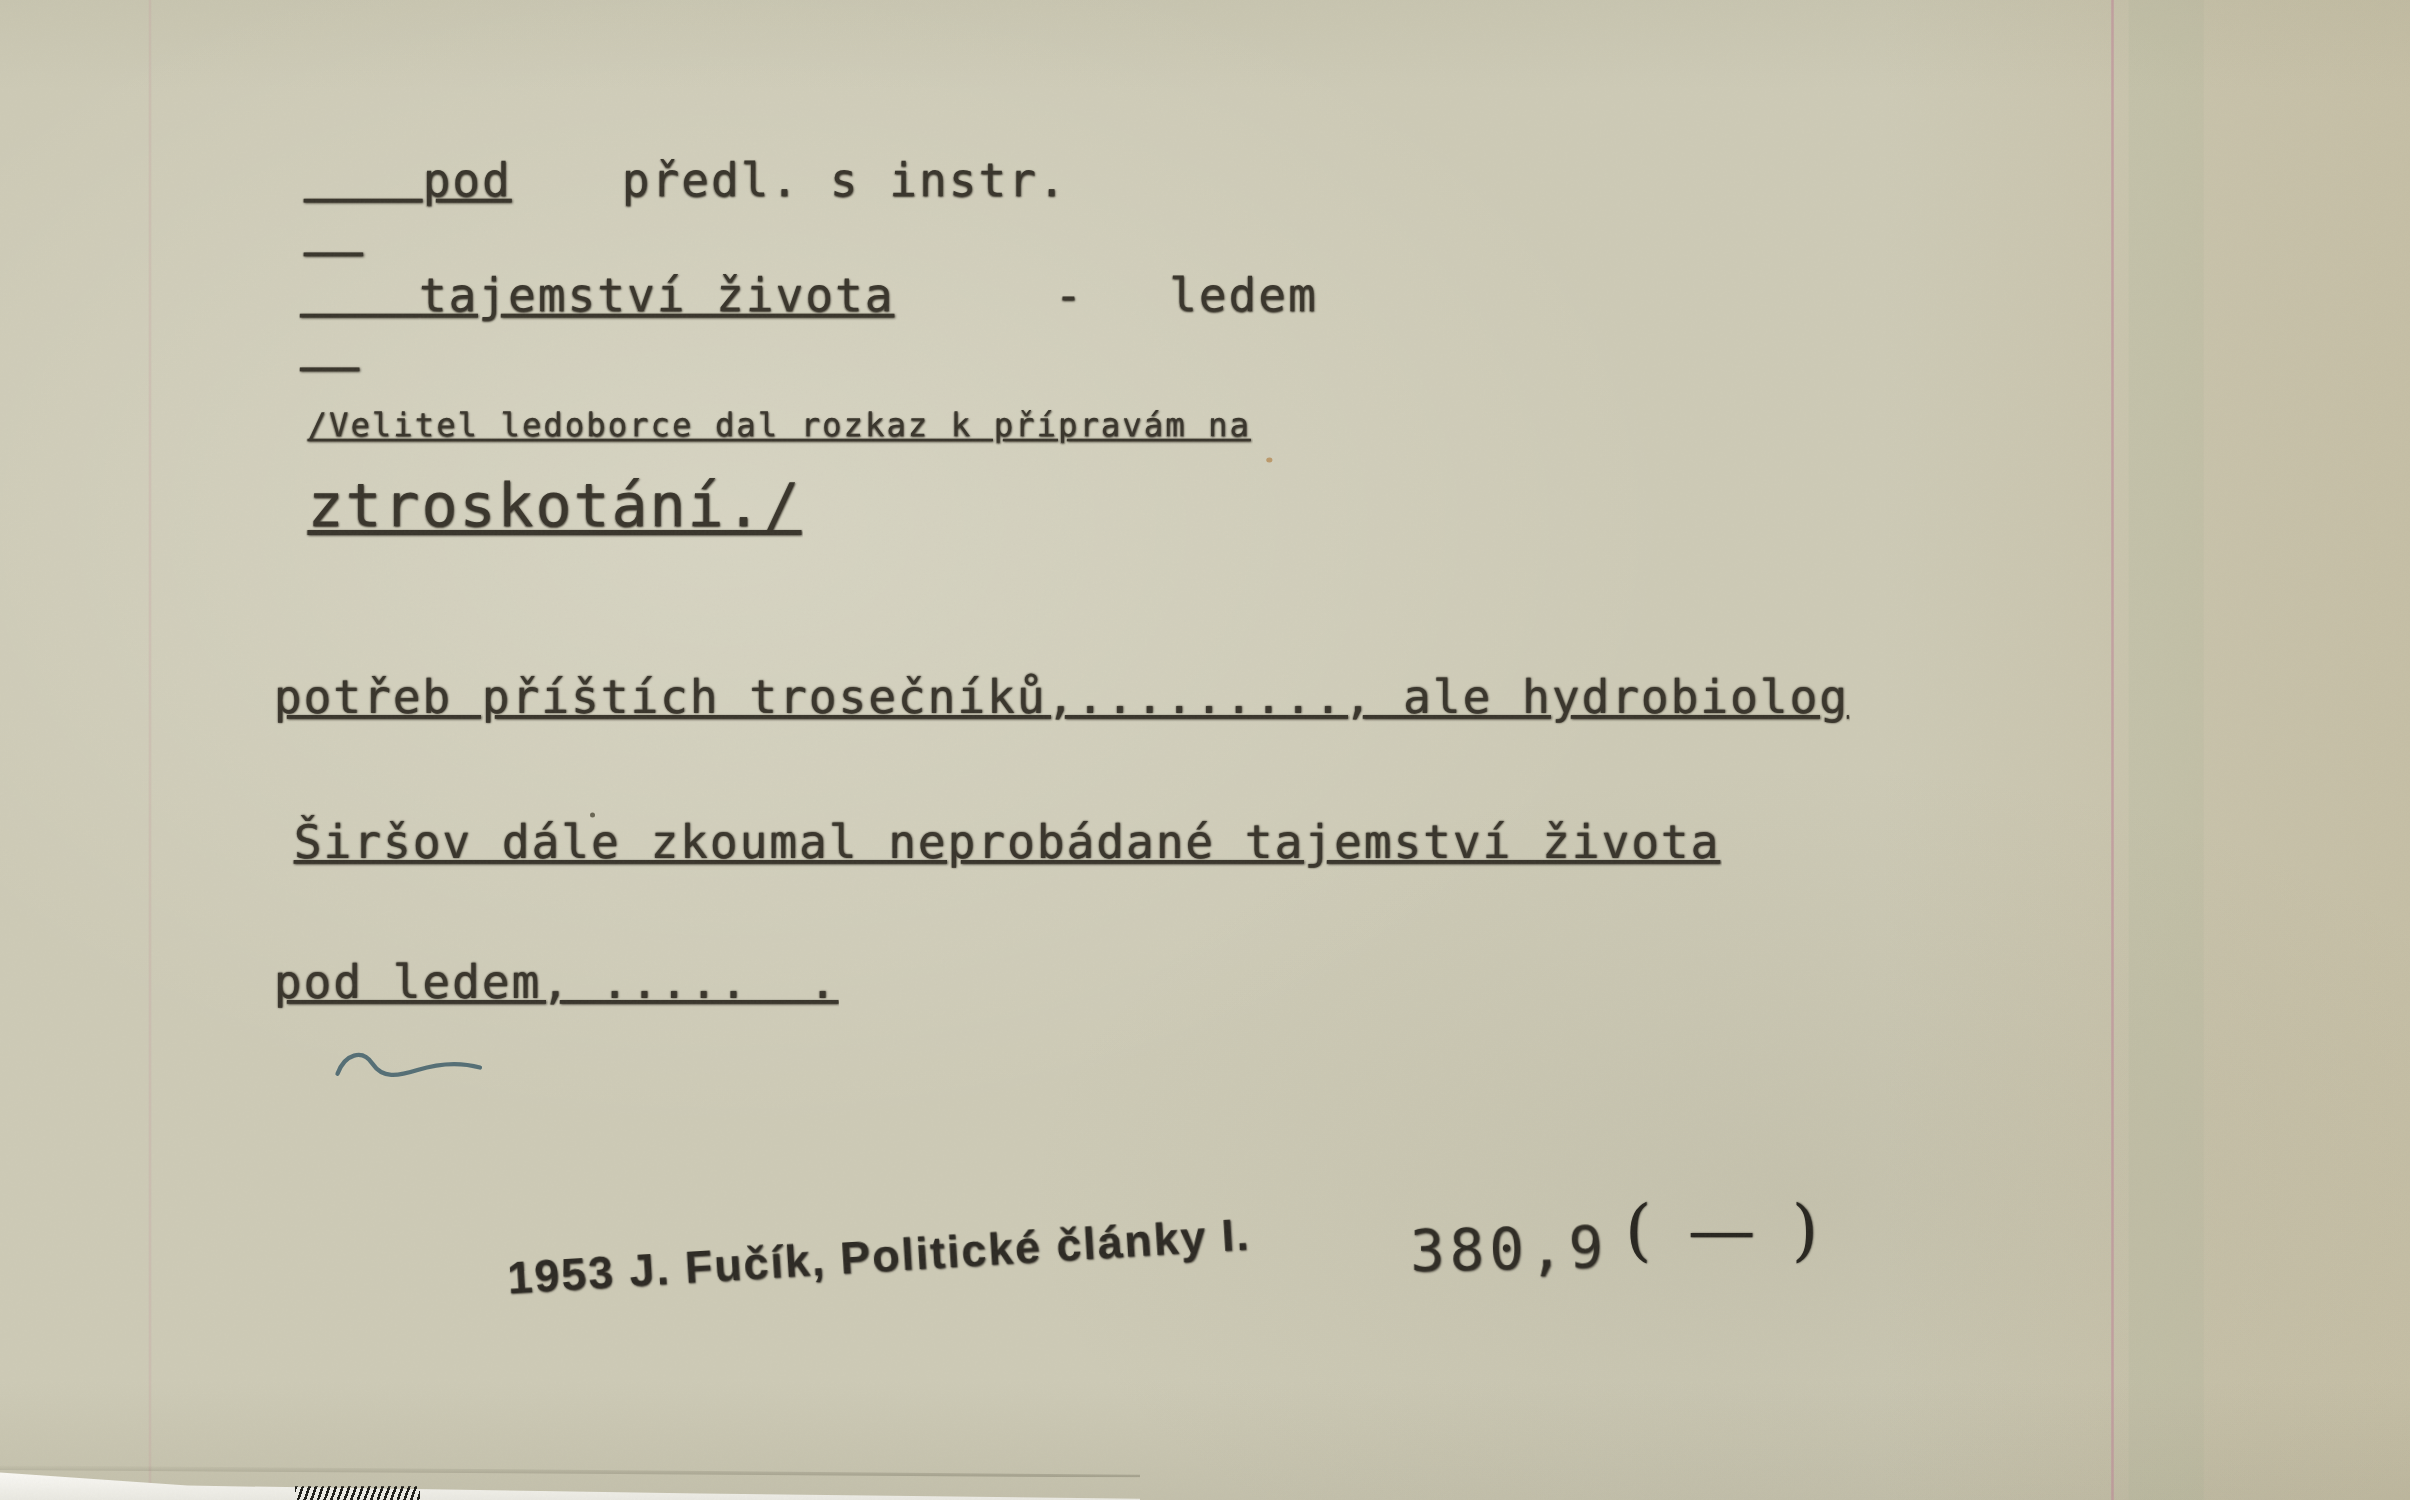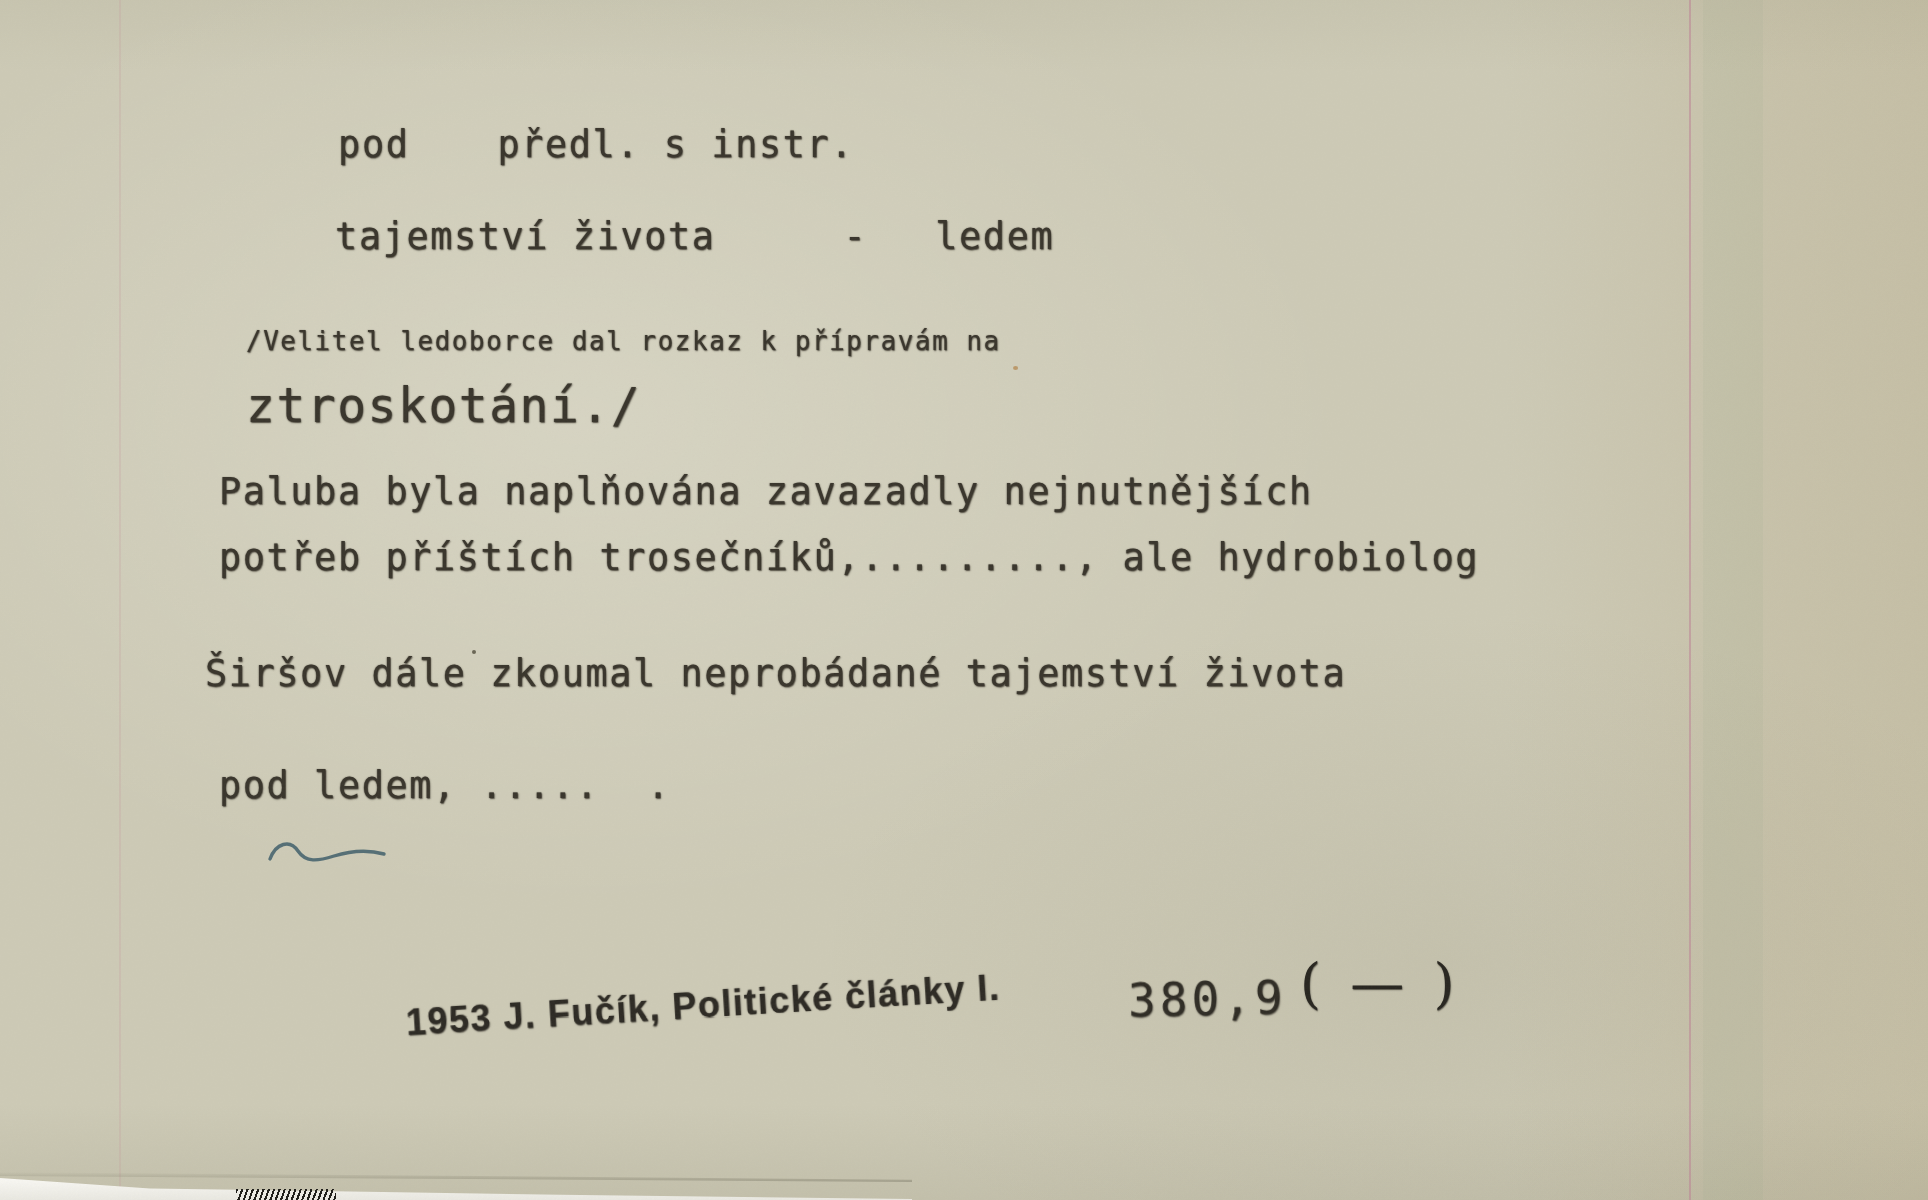--- a/index.html
+++ b/index.html
@@ -24,20 +24,21 @@
 
   
   .typewriter{
     position:absolute;
     color:#38342b;
     font-size:37px;
     letter-spacing:1.5px;
     white-space:pre;
     text-shadow:0.6px 0.6px 1.6px rgba(52,47,38,0.85), -0.5px 0.2px 1.2px rgba(52,47,38,0.45);
     filter:blur(0.35px);
+    text-decoration:underline;
   }
   .gap-grammar{display:inline-block;margin-left:88px;}
   .gap-dash{display:inline-block;margin-left:128px;}
   .gap-equiv{display:inline-block;margin-left:68px;}
 
   
   .squiggle{position:absolute;left:262px;top:833px;}
 
   
   .stamp{
@@ -102,23 +103,22 @@
     <span>pod</span><span class="gap-grammar">předl. s instr.</span>
   </div>
 
   <div class="typewriter" style="left:240px;top:172px;">
     <span>tajemství života</span><span class="gap-dash">-</span><span class="gap-equiv">ledem</span>
   </div>
 
   <div class="typewriter" style="left:246px;top:326px;font-size:26px;">/Velitel ledoborce dal rozkaz k přípravám na</div>
   <div class="typewriter" style="left:246px;top:377px;font-size:48px;">ztroskotání./</div>
 
-  <div class="typewriter" style="left:219px;top:470px;">Paluba byla naplňována zavazadly nejnutnějších</div>
   <div class="typewriter" style="left:219px;top:536px;">potřeb příštích trosečníků,........., ale hydrobiolog</div>
-  <div class="typewriter" style="left:205px;top:652px;">Širšov dále zkoumal neprobádané tajemství života</div>
+  <div class="typewriter" style="left:235px;top:652px;">Širšov dále zkoumal neprobádané tajemství života</div>
   <div class="typewriter" style="left:219px;top:764px;">pod ledem, .....  .</div>
 
   <svg class="squiggle" width="130" height="44" viewBox="0 0 130 44">
     <path d="M 8 26 C 14 10, 28 6, 36 18 S 56 28 72 23 S 104 16 122 21" fill="none" stroke="#3e5e6a" stroke-width="3.4" stroke-linecap="round" opacity="0.85"></path>
   </svg>
 
   <div class="stamp">1953 J. Fučík, Politické články I.</div>
   <div class="classification">380,9</div>
   <div class="annotation">( — )</div>
 

